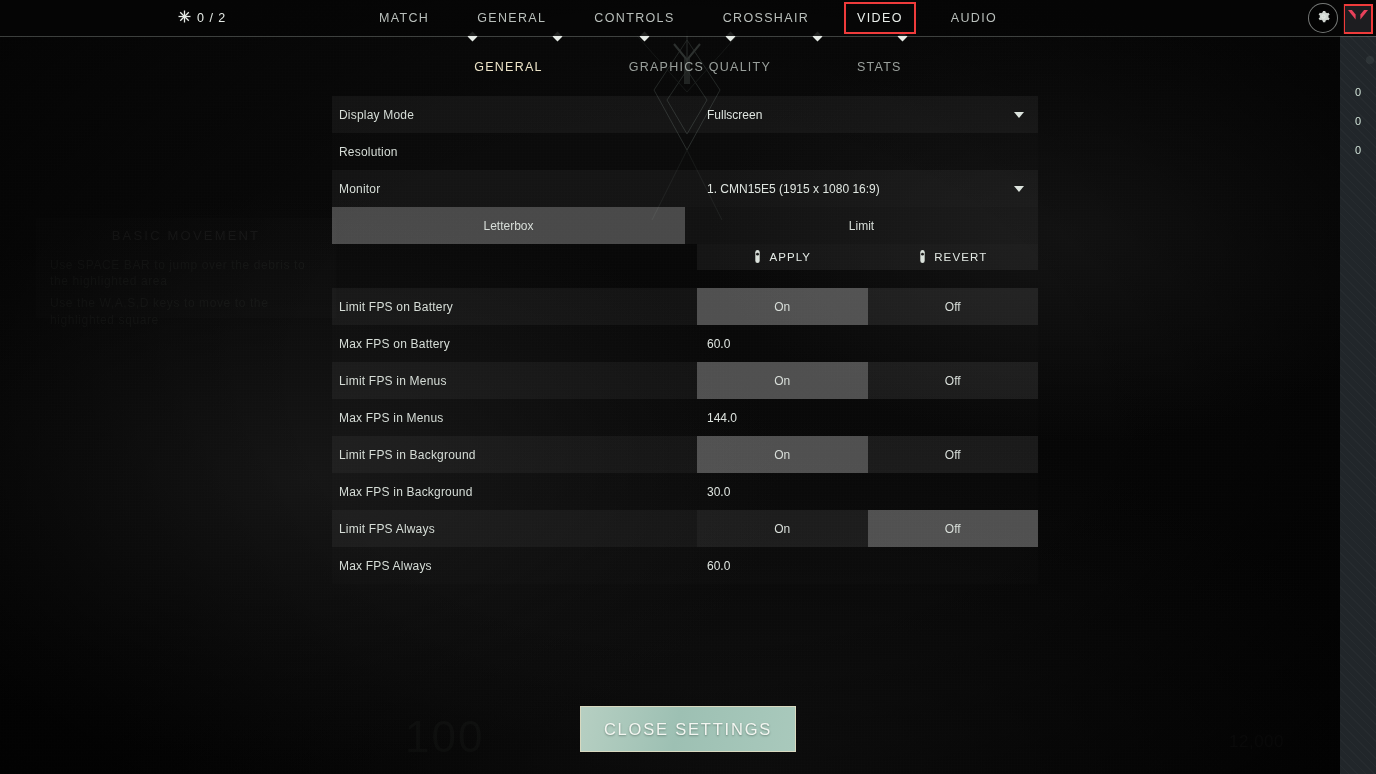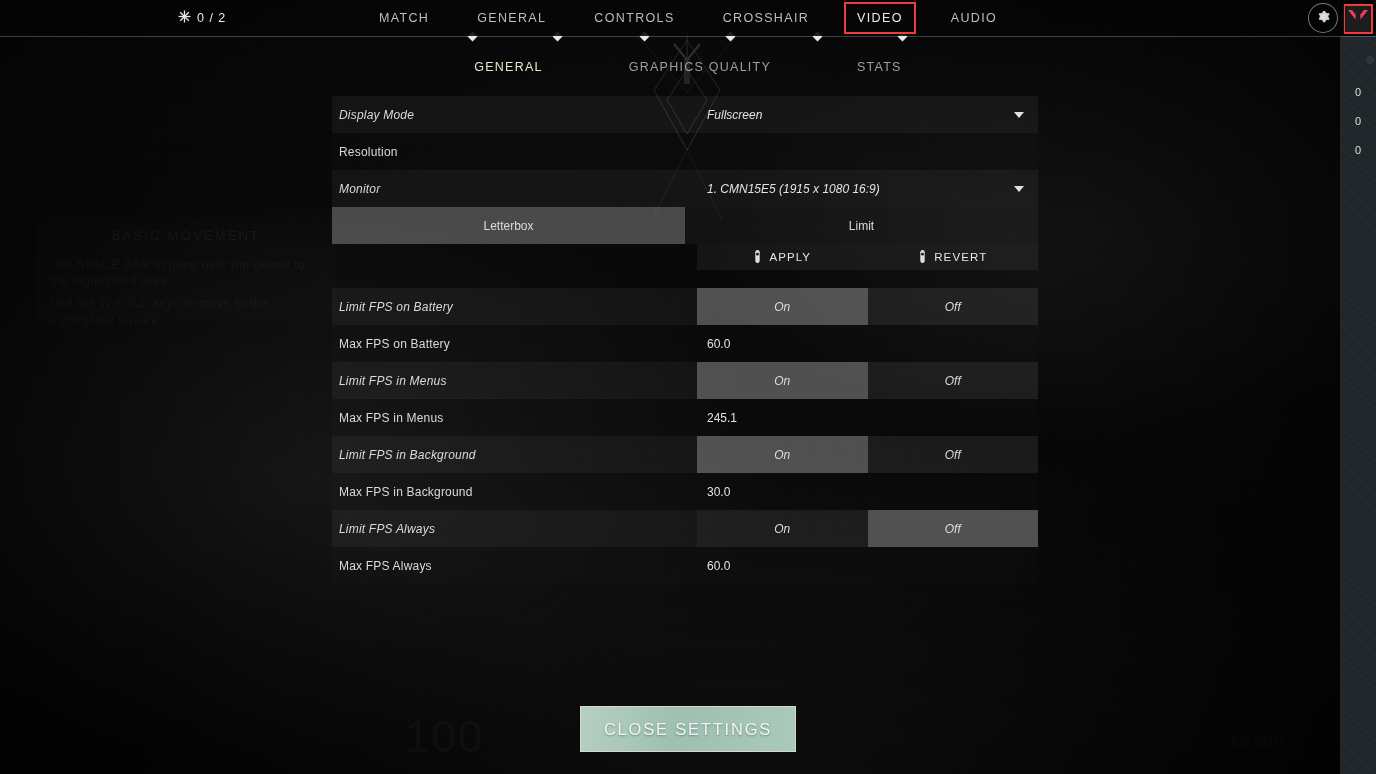--- a/index.html
+++ b/index.html
@@ -154,21 +154,21 @@
   .settings {
     position: absolute; left: 332px; top: 96px;
     width: 706px;
     z-index: 15;
   }
   .row {
     position: relative;
     display: flex; align-items: stretch;
     height: 37px;
   }
-  .row.shade-a { background: rgba(255,255,255,.052); font-style: italic; }
+  .row.shade-a { background: rgba(255,255,255,.052); }
   .row.shade-b { background: rgba(255,255,255,.012); }
   .row-label {
     width: 365px;
     display: flex; align-items: center;
     padding-left: 7px;
     font-size: 12px;
     letter-spacing: .2px;
     color: #d6ddd7;
   }
   .row-control {
@@ -446,21 +446,21 @@
       <div class="row-label">Limit FPS in Menus</div>
       <div class="row-control">
         <div class="seg is-selected">On</div>
         <div class="seg is-unselected">Off</div>
       </div>
     </div>
 
     <div class="row shade-b">
       <div class="row-label">Max FPS in Menus</div>
       <div class="row-control">
-        <div class="value-text">245.1</div>
+        <div class="value-text">144.0</div>
       </div>
     </div>
 
     <div class="row shade-a">
       <div class="row-label">Limit FPS in Background</div>
       <div class="row-control">
         <div class="seg is-selected">On</div>
         <div class="seg is-unselected">Off</div>
       </div>
     </div>

